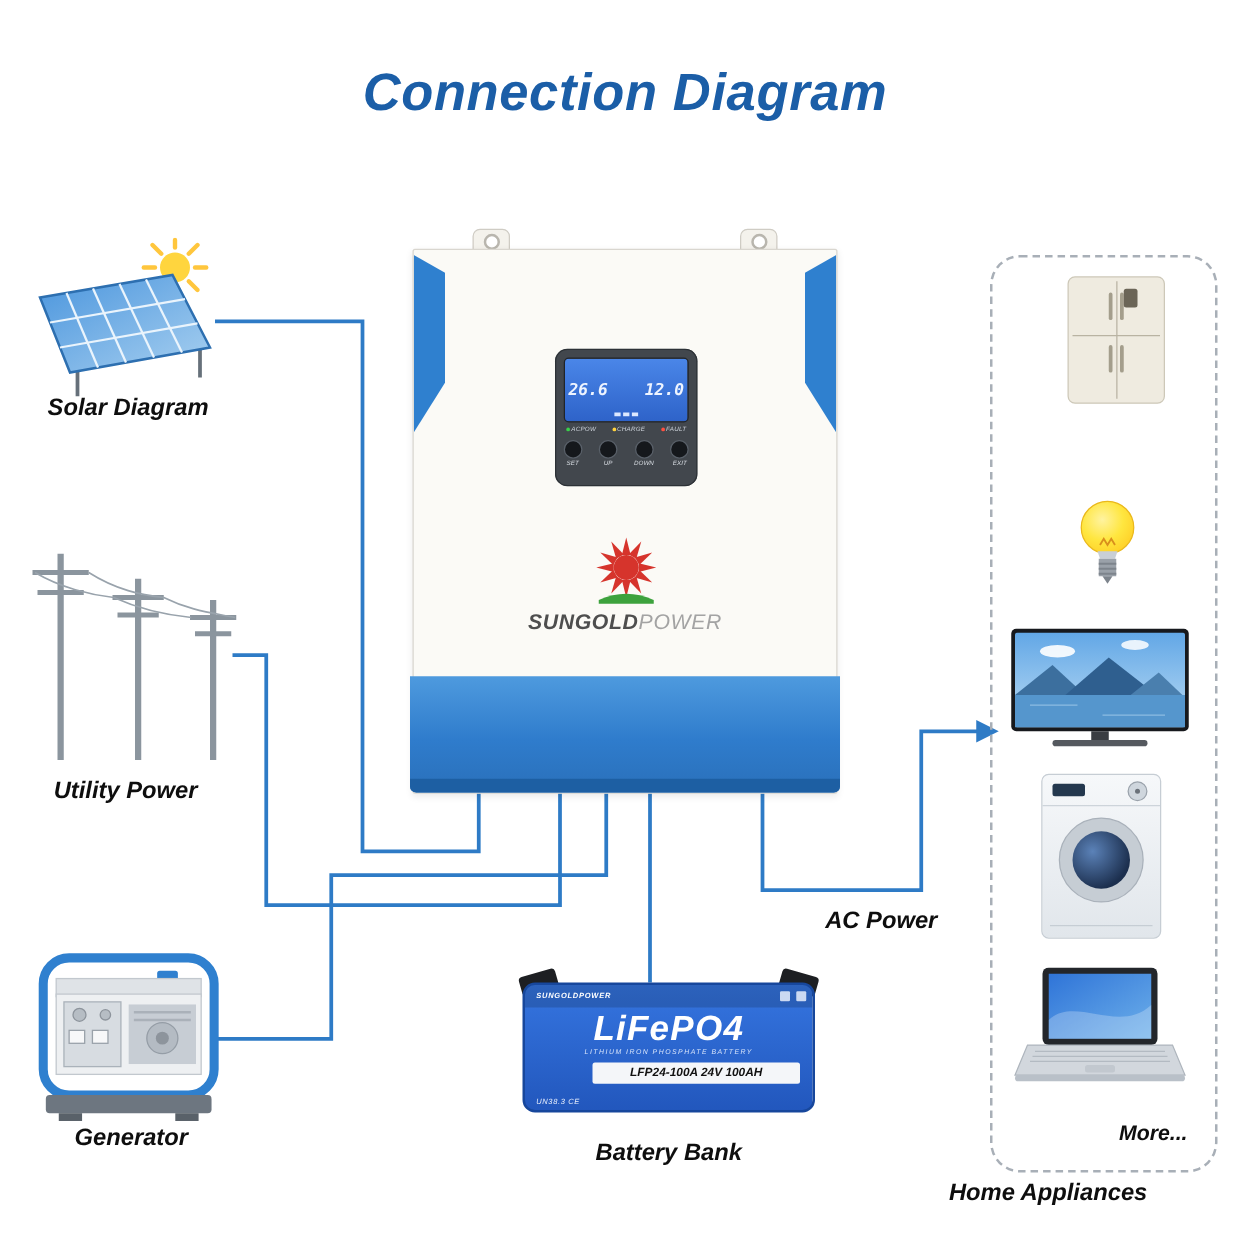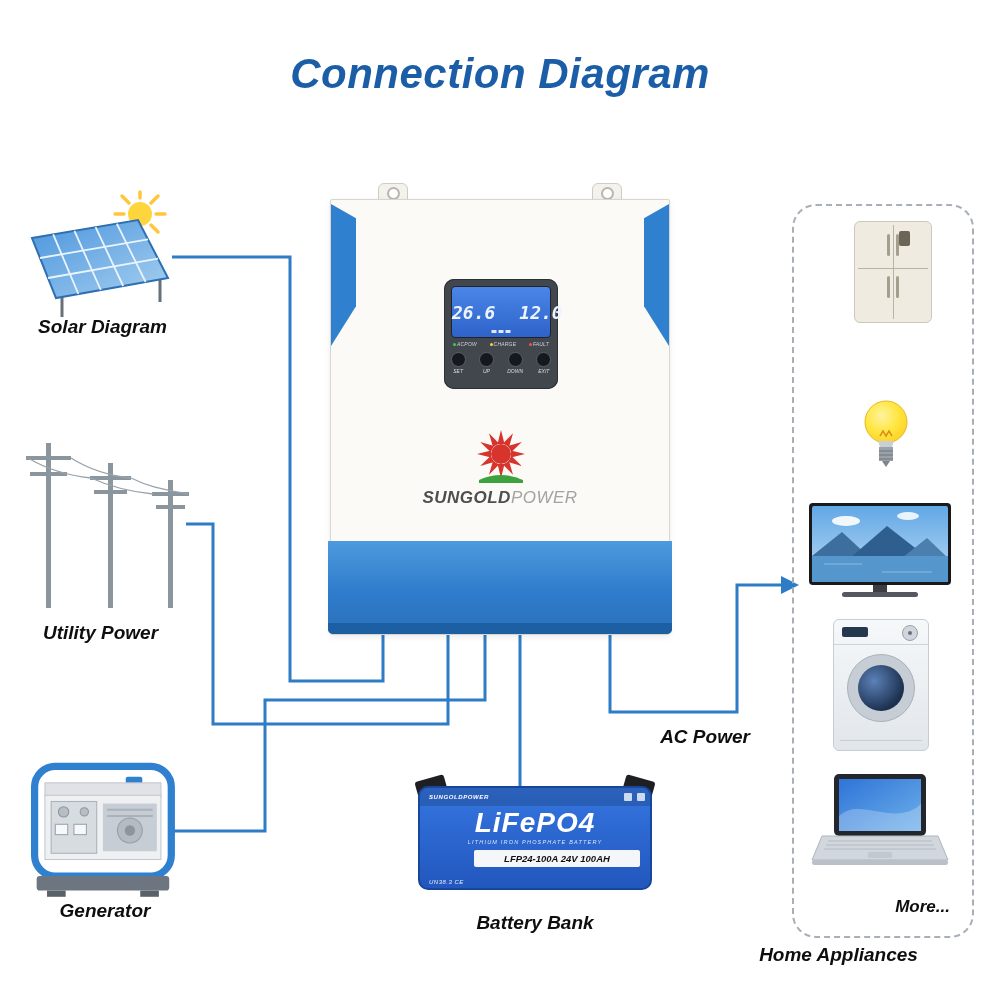--- a/index.html
+++ b/index.html
@@ -18,21 +18,21 @@
                  border:2px solid #b9b6ae;margin:3px auto 0;}
   .inv-body{position:absolute;top:16px;left:0;width:338px;height:434px;background:#fbfaf6;
             border:1px solid #d9d6cf;border-radius:2px;box-shadow:0 2px 6px rgba(0,0,0,.08);}
   .inv-strip{position:absolute;top:4px;width:25px;height:142px;background:#2f80cf;}
   .inv-strip.left{left:0;clip-path:polygon(0 0,100% 10%,100% 72%,0 100%);}
   .inv-strip.right{right:0;clip-path:polygon(0 10%,100% 0,100% 100%,0 72%);}
   .lcd{position:absolute;left:113px;top:79px;width:114px;height:110px;background:#42474d;
        border-radius:10px;box-shadow:inset 0 0 0 1px #2c3136;}
   .lcd-screen{margin:7px 7px 3px;height:50px;border-radius:4px;border:1px solid #20242a;
               background:linear-gradient(180deg,#4a86e8,#2e63c9);color:#eef4ff;
-              font-family:"DejaVu Sans Mono", monospace;font-size:18px;font-weight:700;
+              font-family:"DejaVu Sans Mono", monospace;font-size:13px;font-weight:700;
               display:flex;align-items:center;justify-content:space-around;position:relative;gap:24px;}
   .lcd-bars{position:absolute;bottom:4px;left:50%;transform:translateX(-50%);display:flex;gap:2px;}
   .lcd-bars i{display:block;width:5px;height:3px;background:#dce8ff;}
   .lcd-status{display:flex;justify-content:space-between;padding:0 9px;font-size:5px;
               color:#cdd3da;letter-spacing:.2px;align-items:center;}
   .led{display:inline-block;width:3px;height:3px;border-radius:50%;margin-right:1px;}
   .lcd-btns{display:flex;justify-content:space-around;margin-top:5px;}
   .lcd-btn{text-align:center;}
   .lcd-btn .key{width:13px;height:13px;border-radius:50%;background:#15181c;
                 border:1px solid #596069;margin:0 auto;}

